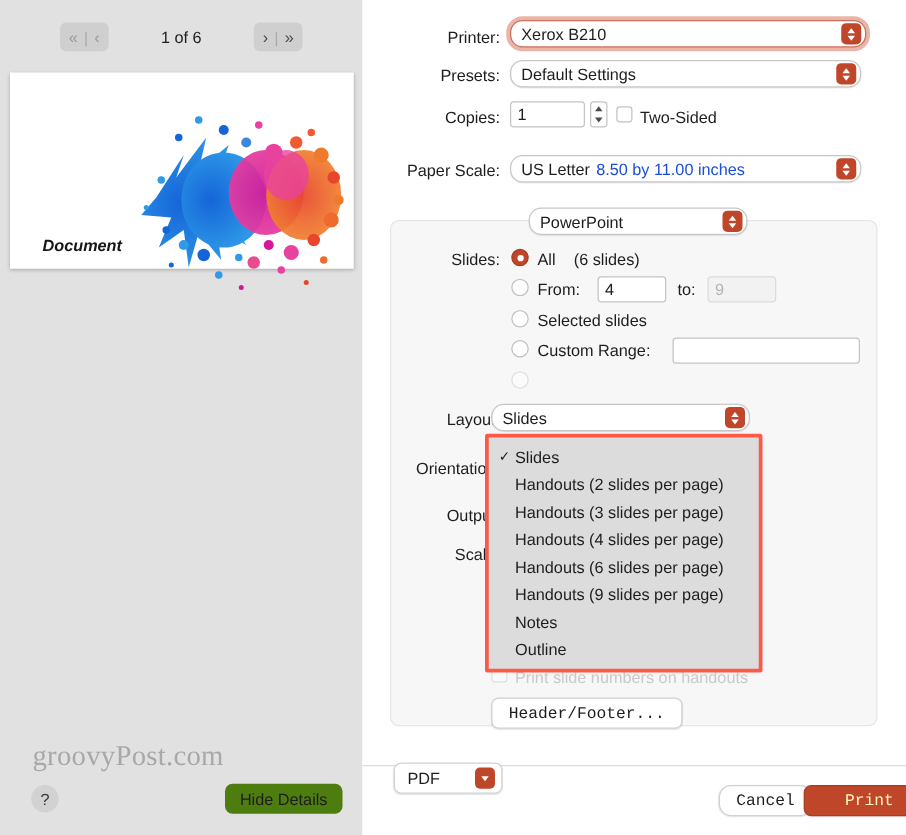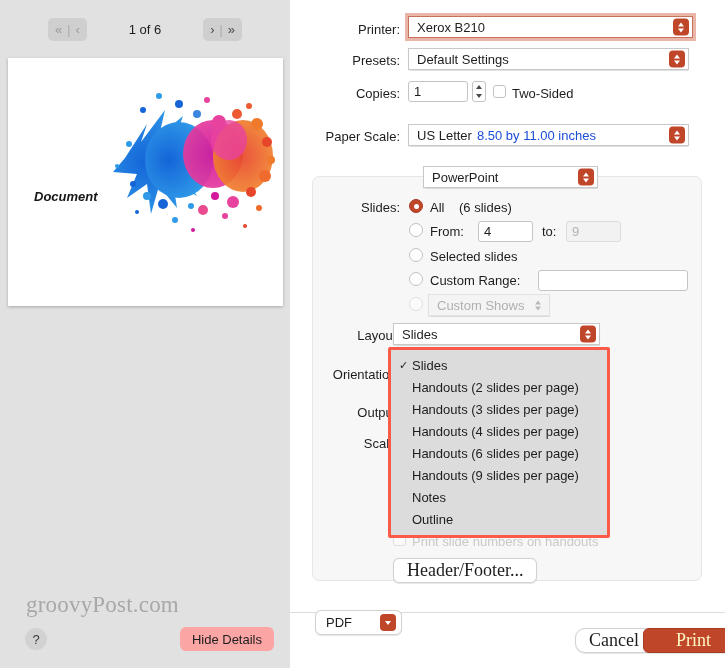--- a/index.html
+++ b/index.html
@@ -50,21 +50,21 @@
   }
   .nav-sep { color: #a8a8a8 !important; font-size: 12px !important; }
   .page-count {
     font-size: 13px;
     color: #1d1d1d;
   }
 
   .slide-preview {
     position: absolute;
     left: 8px; top: 58px;
-    width: 275px; height: 248px;
+    width: 275px; height: 157px;
     background: #ffffff;
     box-shadow: 0 1px 3px rgba(0,0,0,0.25);
   }
   .slide-label {
     position: absolute;
     left: 26px; top: 131px;
     font-size: 13px;
     font-style: italic;
     font-weight: bold;
     color: #161616;
@@ -97,21 +97,21 @@
     justify-content: center;
     border: none;
     font-family: "Liberation Sans", sans-serif;
   }
   .hide-details-btn {
     position: absolute;
     right: 16px; bottom: 17px;
     height: 24px;
     padding: 0 12px;
     border-radius: 6px;
-    background: #fca5a5;
+    background: #4d7c0f;
     border: none;
     font-size: 13px;
     color: #1d1d1d;
     font-family: "Liberation Sans", sans-serif;
   }
 
   
   .settings-pane {
     position: relative;
     width: 435px; height: 668px;
@@ -124,21 +124,21 @@
     text-align: right;
     white-space: nowrap;
   }
 
   
   .popup {
     position: relative;
     height: 22px;
     background: #ffffff;
     border: 1px solid #c8c8c8;
-    border-radius: 0;
+    border-radius: 10px;
     box-shadow: 0 0.5px 1px rgba(0,0,0,0.12);
     display: flex;
     align-items: center;
     padding-left: 8px;
     font-size: 13px;
     color: #1d1d1d;
   }
   .popup .arrows {
     position: absolute;
     right: 3px; top: 50%;
@@ -269,27 +269,27 @@
     width: 13px;
     flex: 0 0 13px;
     font-size: 11px;
     color: #1d1d1d;
   }
   .btn {
     height: 25px;
     border-radius: 6px;
     border: 1px solid #d2d2d2;
     background: #ffffff;
-    font-size: 18px;
+    font-size: 13px;
     color: #1d1d1d;
     padding: 0 13px;
     display: flex;
     align-items: center;
     justify-content: center;
-    font-family: Liberation Serif, serif;
+    font-family: Liberation Mono, monospace;
     box-shadow: 0 0.5px 1px rgba(0,0,0,0.10);
   }
   .btn.primary {
     background: #c0462a;
     border-color: #a93d22;
     color: #fef9c3;
     padding: 0 32px;
   }
   .pdf-btn {
     position: absolute;
@@ -470,27 +470,20 @@
     <div class="field disabled" style="position:absolute; left:276px; top:221px; width:55px;">9</div>
 
     <div class="radio" style="position:absolute; left:119px; top:248px;"></div>
     <div class="lbl" style="position:absolute; left:140px; top:249px; text-align:left;">Selected slides</div>
 
     <div class="radio" style="position:absolute; left:119px; top:272px;"></div>
     <div class="lbl" style="position:absolute; left:140px; top:273px; text-align:left;">Custom Range:</div>
     <div class="field" style="position:absolute; left:248px; top:270px; width:150px;"></div>
 
     <div class="radio disabled" style="position:absolute; left:119px; top:297px;"></div>
-    <div class="popup" style="position:absolute; left:138px; top:294px; width:122px; background:#f4f4f4; border-color:#e2e2e2; color:#b0b0b0;">
-      <span>Custom Shows</span>
-      <span class="arrows" style="background:transparent;">
-        <i class="up" style="border-bottom-color:#b8b8b8;"></i>
-          <i class="dn" style="border-top-color:#b8b8b8;"></i>
-      </span>
-    </div>
 
     <div class="lbl" style="position:absolute; left:20px; top:328px; width:90px;">Layout:</div>
     <div class="popup" style="position:absolute; left:103px; top:323px; width:207px;">
       <span>Slides</span>
       <span class="arrows">
           <i class="up"></i>
           <i class="dn"></i>
         </span>
     </div>
 

